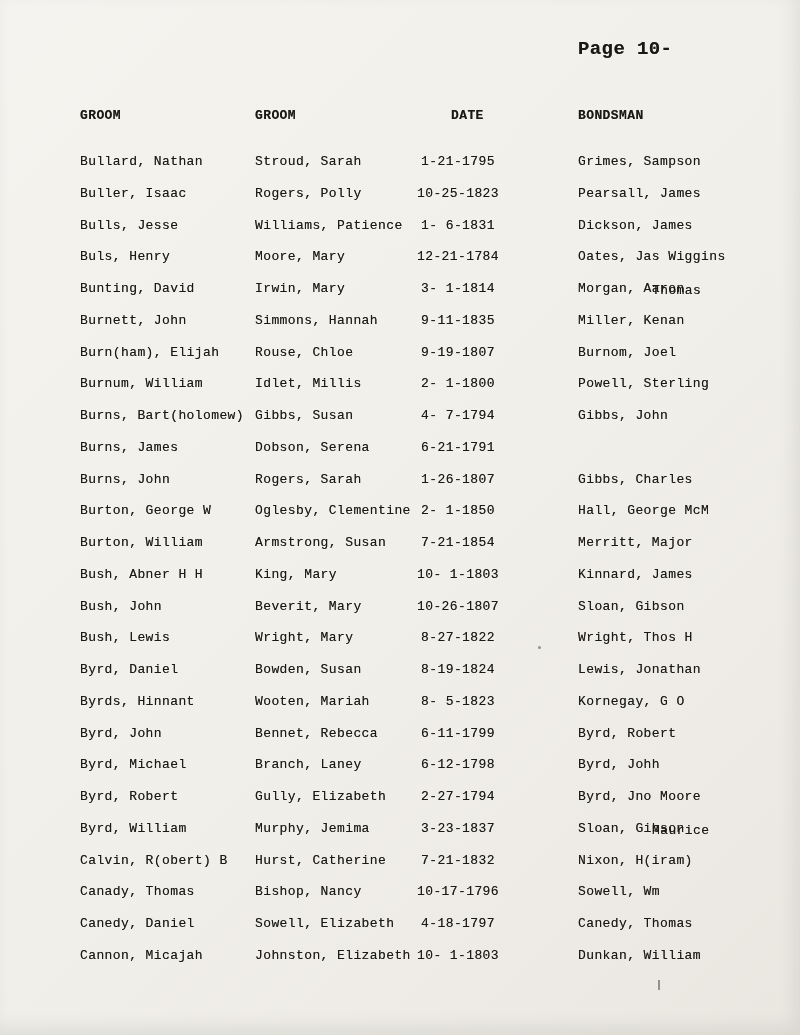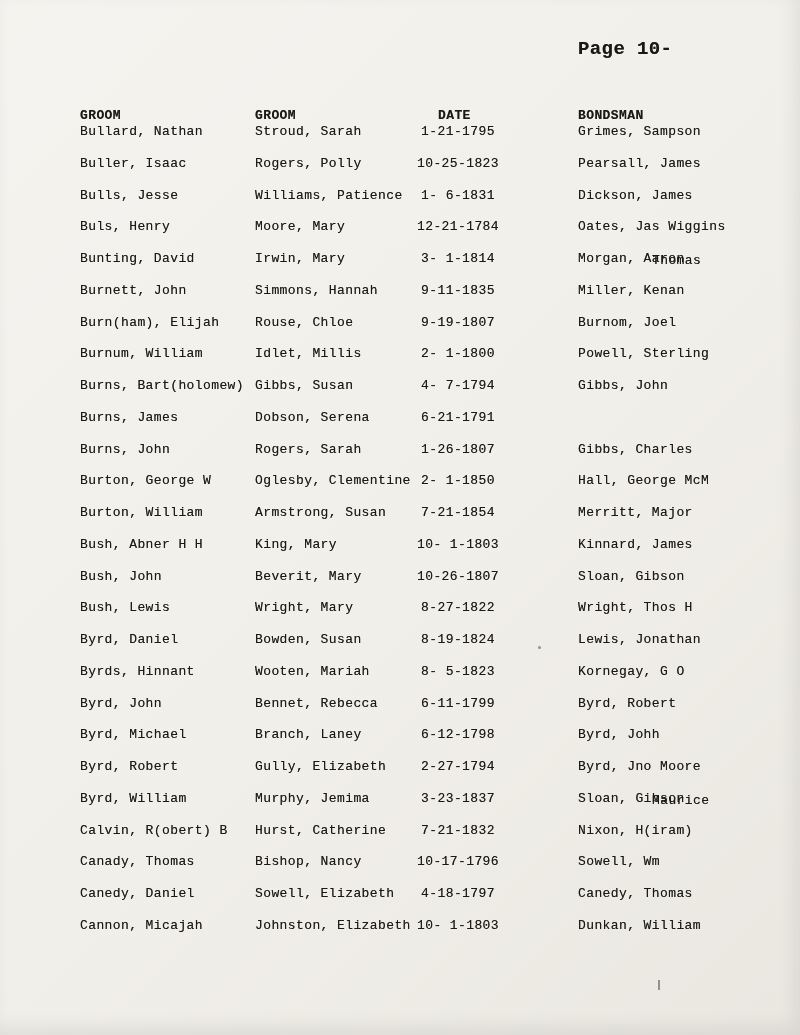--- a/index.html
+++ b/index.html
@@ -25,27 +25,27 @@
   }
   .page-number {
     position:absolute;
     top:38px;
     left:578px;
     font-weight:bold;
     font-size:19px;
   }
   .header-row { position:absolute; top:108px; left:0; width:100%; height:32px; }
   .header-row .cell { font-weight:bold; }
-  .rows { position:absolute; top:124px; left:0; width:100%; }
+  .rows { position:absolute; top:154px; left:0; width:100%; }
   .row { position:relative; height:31.76px; }
   .cell { position:absolute; top:0; }
   .col-groom    { left:80px; }
   .col-bride    { left:255px; }
   .col-date     { left:408px; width:100px; text-align:center; }
-  .col-date-hdr { left:438px; }
+  .col-date-hdr { left:451px; }
   .col-bondsman { left:578px; }
   .col-bondsman2{ left:652px; top:15px;margin-top:19px; }
   .speck {
     position:absolute;
     background:rgba(40,38,32,0.45);
   }
   .speck-dot { top:646px; left:538px; width:3px; height:3px; border-radius:50%; }
   .speck-mark { top:980px; left:658px; width:1.5px; height:10px; }
 </style>
 </head>

